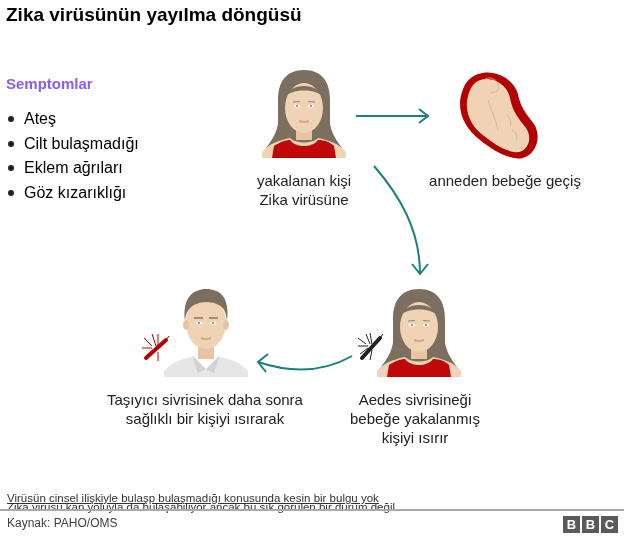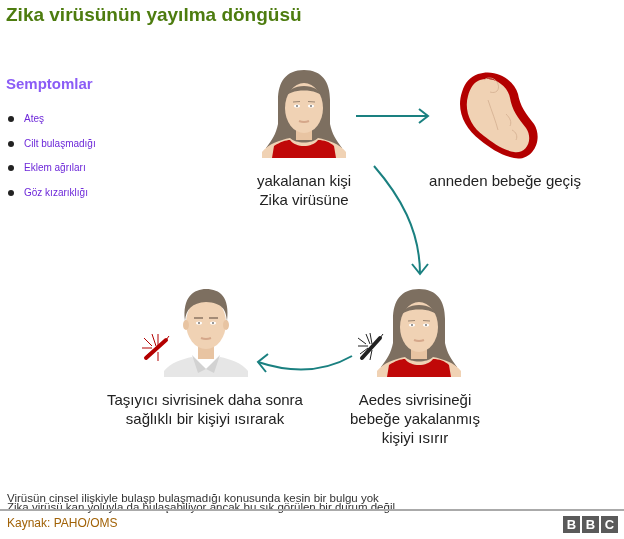--- a/index.html
+++ b/index.html
@@ -2,39 +2,39 @@
 <html><head>
   <meta charset="utf-8">
   <style>
     html, body { margin: 0; padding: 0; background: #ffffff; }
     body {
       width: 624px; height: 539px; position: relative; overflow: hidden;
       font-family: "Liberation Sans", "DejaVu Sans", sans-serif; color: #222222;
     }
     .abs { position: absolute; }
     .title {
-      left: 6px; top: 4px; font-size: 19px; font-weight: bold; color: #4d7c0f;
+      left: 6px; top: 4px; font-size: 19px; font-weight: bold; color: #000000;
       letter-spacing: 0px; white-space: nowrap;
     }
     .sym-heading { left: 6px; top: 75px; font-size: 15px; font-weight: bold; color: #8b5cf6; }
     .sym-list { left: 8px; top: 107px; margin: 0; padding: 0; list-style: none; }
     .sym-list li {
-      font-size: 10px; line-height: 24.5px; color: #6d28d9; position: relative; padding-left: 16px; white-space: nowrap;
+      font-size: 16px; line-height: 24.5px; color: #000000; position: relative; padding-left: 16px; white-space: nowrap;
     }
     .sym-list li .bullet {
       position: absolute; left: 0; top: 9px; width: 6px; height: 6px; border-radius: 50%; background: #222;
     }
     .caption {
       font-size: 15px; line-height: 19px; color: #222; text-align: center; white-space: nowrap;
     }
     .note {
       left: 7px; font-size: 11.5px; color: #333; white-space: nowrap; line-height: 16px;
     }
     .divider { left: 0; top: 509px; width: 624px; height: 2px; background: #aaaaaa; }
-    .source { left: 7px; top: 516px; font-size: 12px; color: #a16207; }
+    .source { left: 7px; top: 516px; font-size: 12px; color: #404040; }
     .bbc { right: 6px; top: 516px; display: flex; gap: 2px; }
     .bbc span {
       display: inline-block; width: 17px; height: 17px; background: #5a5a5a; color: #fff;
       font-weight: bold; font-size: 13px; line-height: 17px; text-align: center;
     }
     svg { position: absolute; overflow: visible; }
   </style>
 </head>
 <body>
 
@@ -147,21 +147,21 @@
   <path d="M37 51 Q42 53 47 51" stroke="#d5a78a" stroke-width="2" fill="none"></path>
   <path d="M0 90 L0 84 C6 76 18 72 28 70 L42 82 L56 70 C66 72 78 76 84 84 L84 90 Z" fill="#e6e6e6"></path>
   <path d="M28 68 L42 82 L34 86 Z M56 68 L42 82 L50 86 Z" fill="#d2d2d2"></path>
 </svg>
 <div class="abs caption" style="left:90px; top:390px; width:230px;">
   <div>Taşıyıcı sivrisinek daha sonra</div>
   <div>sağlıklı bir kişiyi ısırarak</div>
 </div>
 
 <div class="abs note" style="top:499px;">Zika virüsü kan yoluyla da bulaşabiliyor ancak bu sık görülen bir durum değil</div>
-<div class="abs note" style="top:490px;">Virüsün cinsel ilişkiyle bulaşp bulaşmadığı konusunda kesin bir bulgu yok</div>
+<div class="abs note" style="top:490px;text-decoration:underline;">Virüsün cinsel ilişkiyle bulaşp bulaşmadığı konusunda kesin bir bulgu yok</div>
 
 <div class="abs divider"></div>
 <div class="abs source">Kaynak: PAHO/OMS</div>
 <div class="abs bbc">
   <span>B</span>
   <span>B</span>
   <span>C</span>
 </div>
 
 </body></html>

